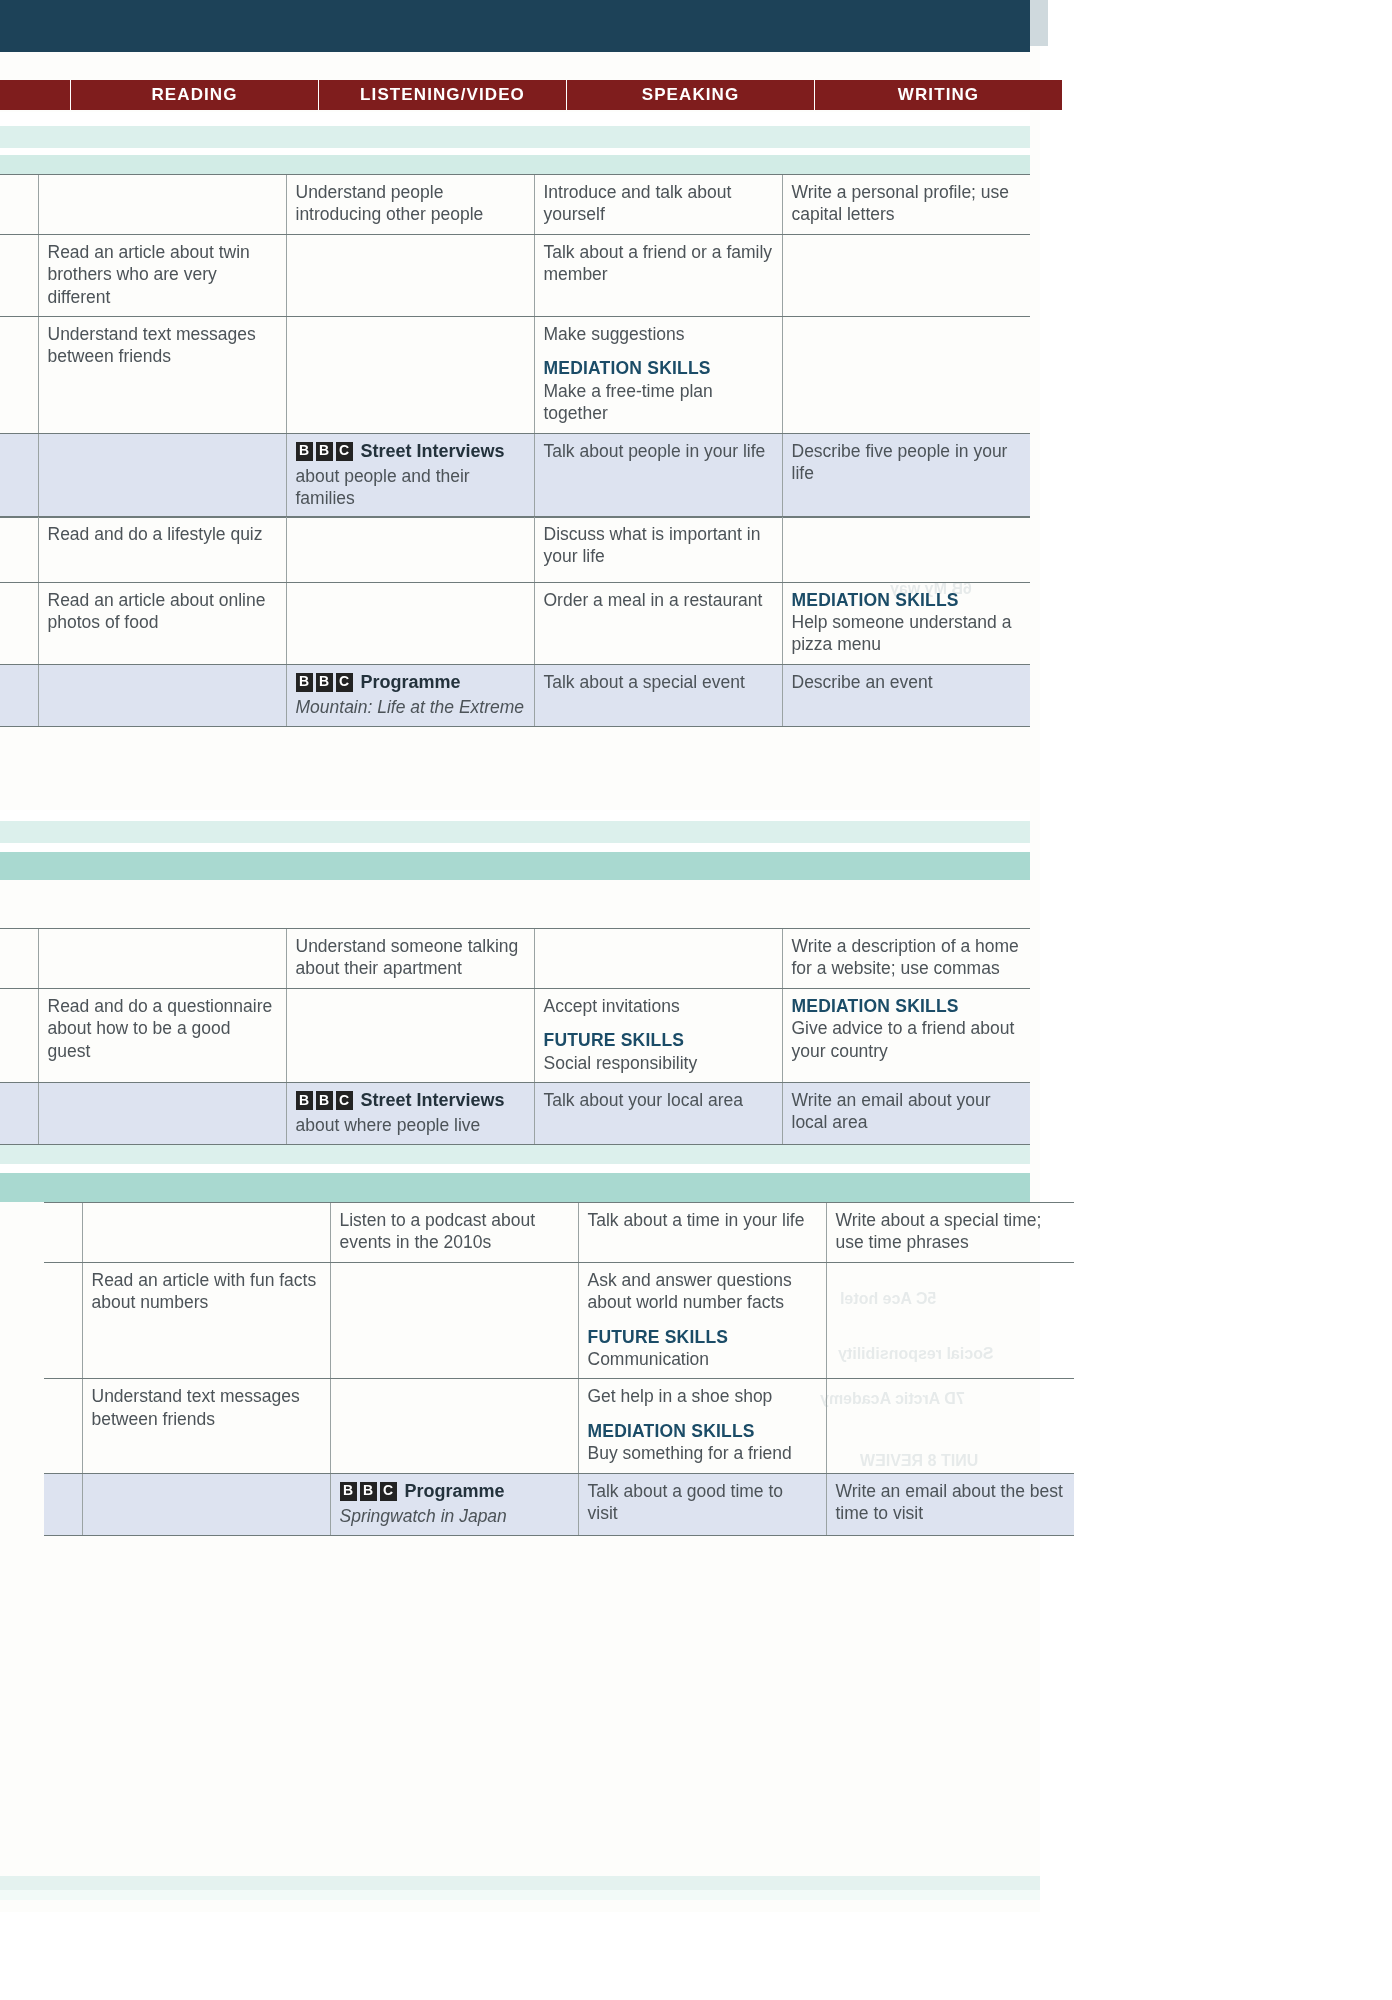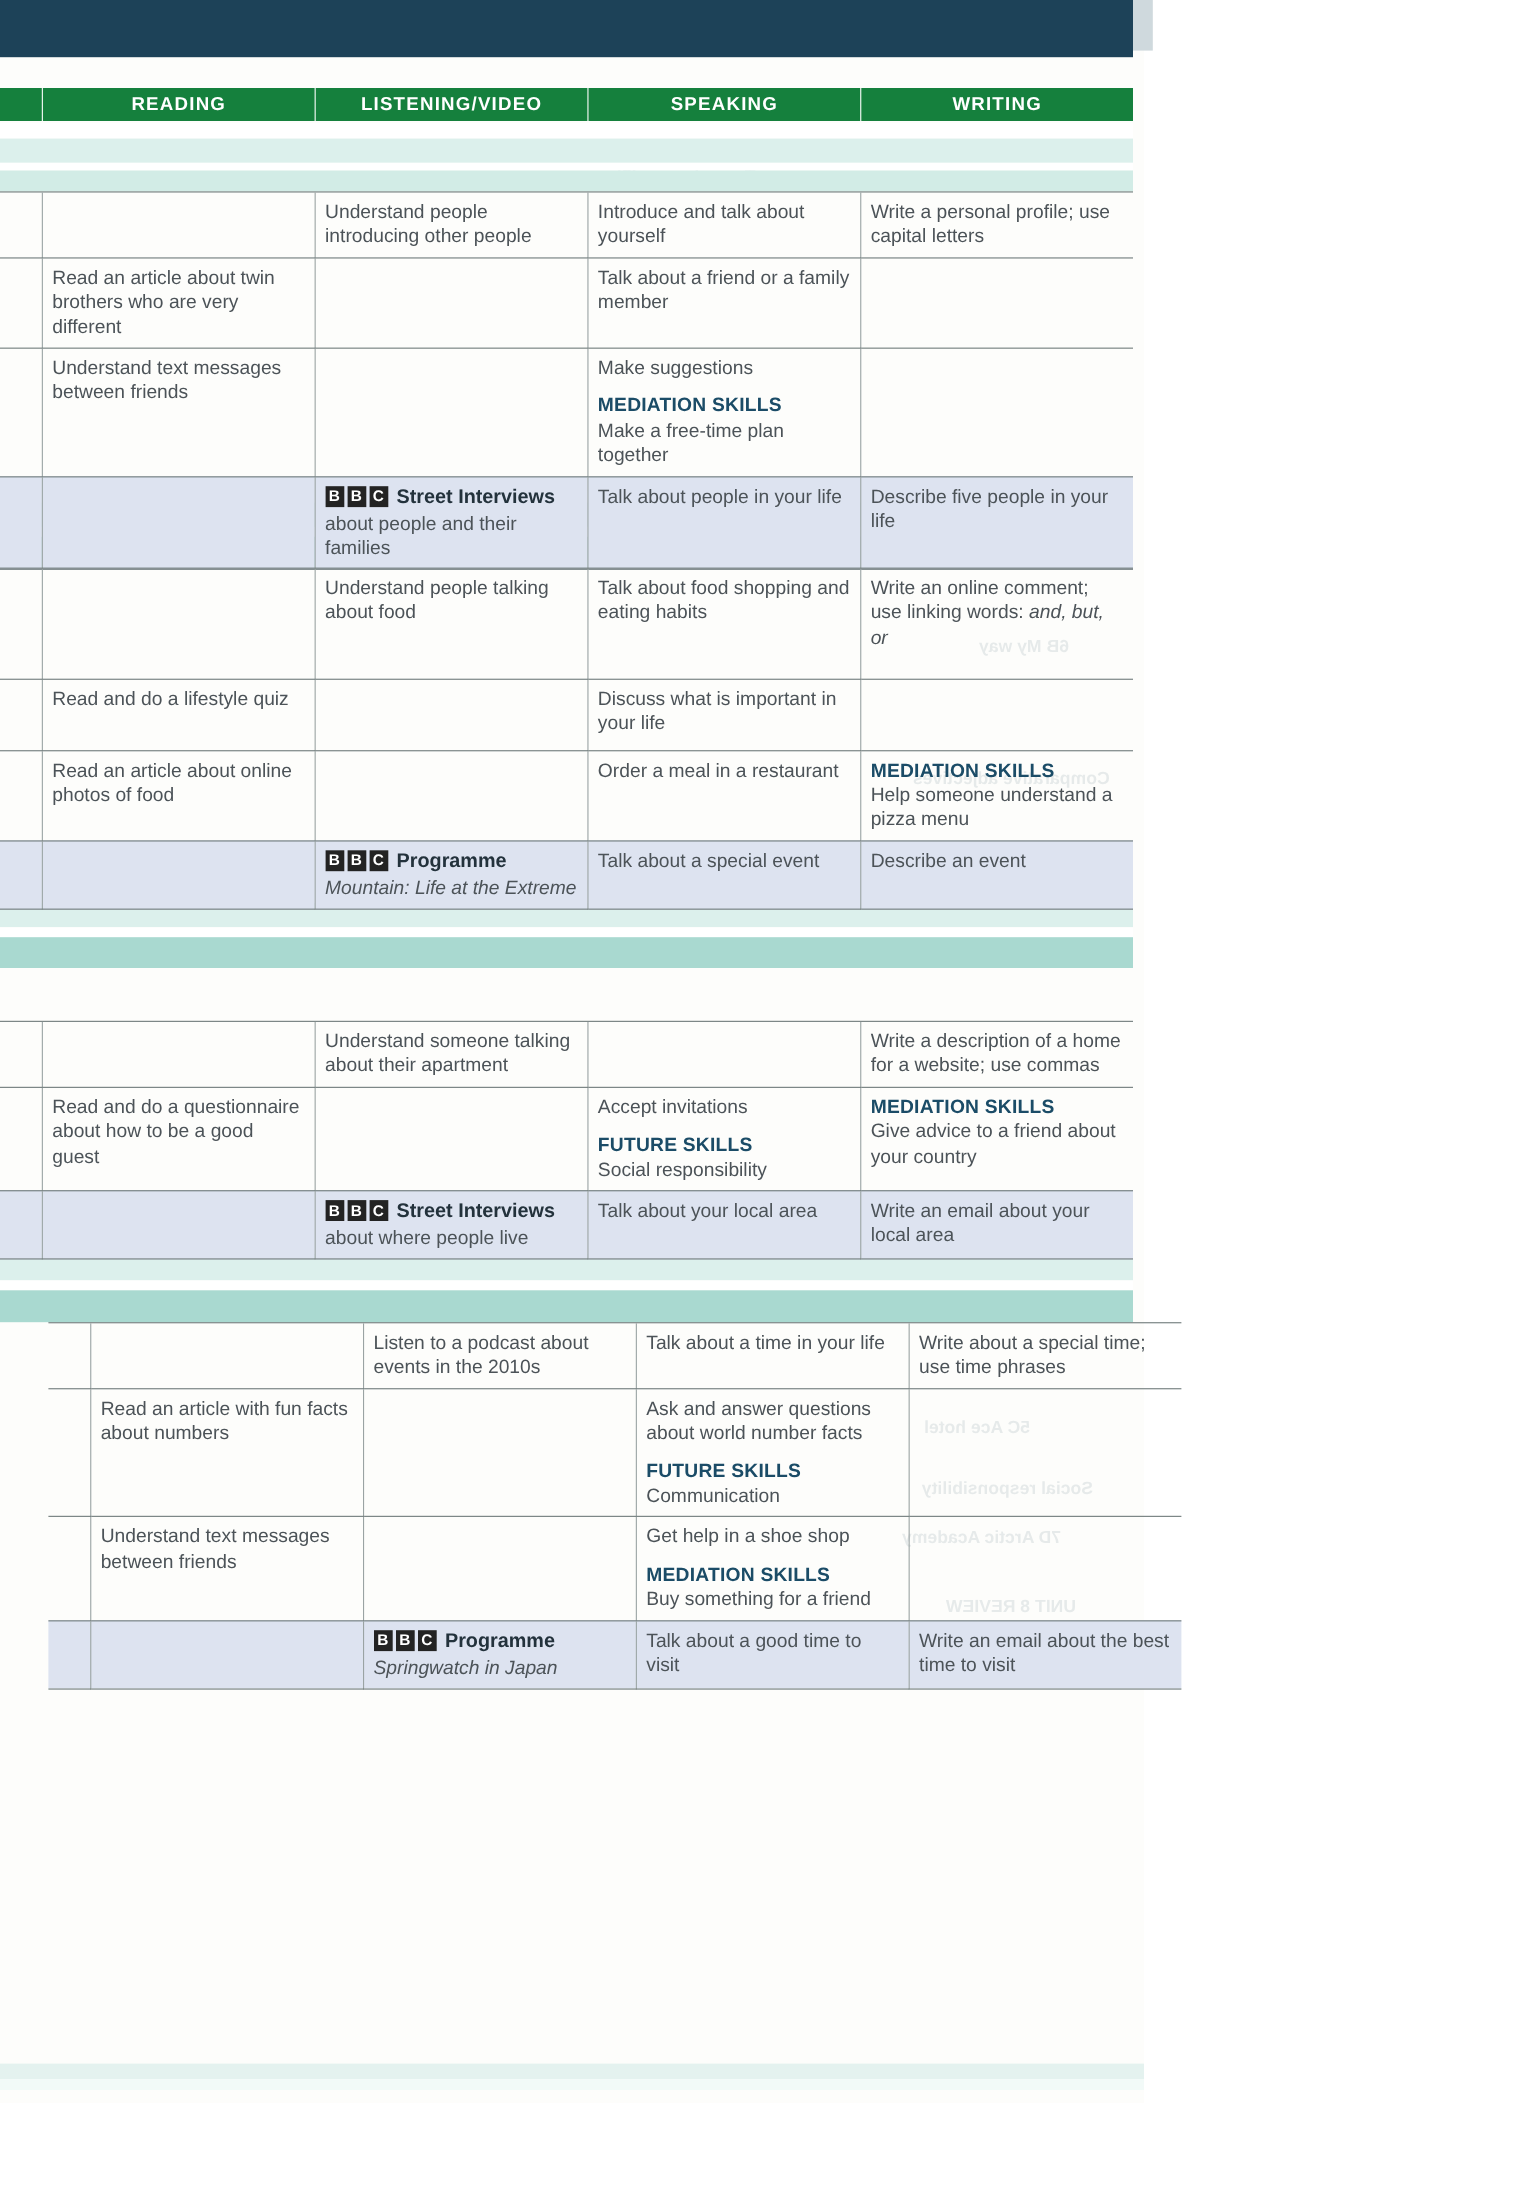--- a/index.html
+++ b/index.html
@@ -75,22 +75,23 @@
     transform: rotate(8deg);
   }
 
   
   .hdr-bar {
     position: absolute;
     left: 0;
     top: 80px;
     width: 1030px;
     height: 30px;
-    background: #15803d;
+    background: #7f1d1d;
     display: flex;
+    padding-left: 32px;
   }
   .hdr-cell {
     color: #ffffff;
     font-size: 17px;
     font-weight: bold;
     letter-spacing: 1.1px;
     display: flex;
     align-items: center;
     justify-content: center;
     border-left: 1px solid #ffffff;
@@ -314,29 +315,20 @@
       <td class="c3">Talk about people in your life</td>
       <td class="c4">Describe five people in your life</td>
     </tr>
   </tbody>
     </table>
 </div>
 
 <div class="block" style="top:516px;">
   <table class="grid">
     <tbody>
-        <tr>
-      <td class="gutter"></td>
-      <td class="c1" style="height:100px;"></td>
-      <td class="c2">Understand people talking about food</td>
-      <td class="c3">Talk about food shopping and eating habits</td>
-      <td class="c4">
-        <span>Write an online comment; use linking words: </span><span class="ital">and, but, or</span>
-      </td>
-    </tr>
     <tr>
       <td class="gutter"></td>
       <td class="c1" style="height:65px;">Read and do a lifestyle quiz</td>
       <td class="c2"></td>
       <td class="c3">Discuss what is important in your life</td>
       <td class="c4"></td>
     </tr>
     <tr>
       <td class="gutter"></td>
       <td class="c1" style="height:76px;">Read an article about online photos of food</td>

